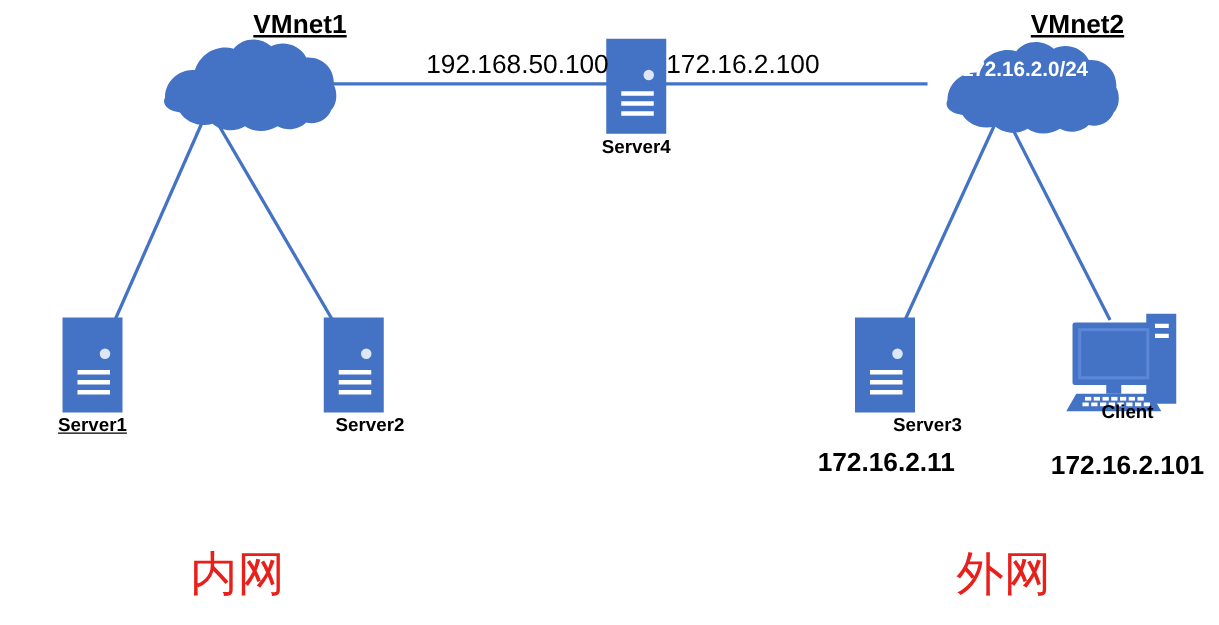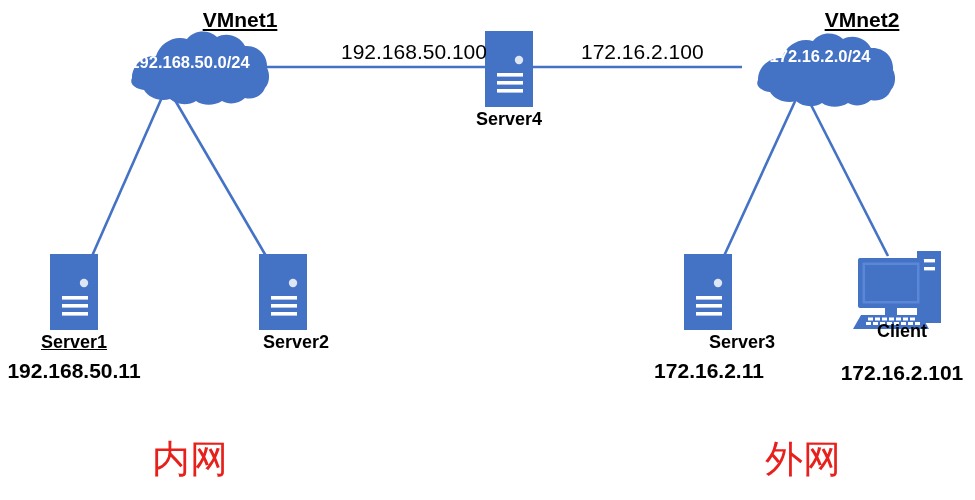--- a/index.html
+++ b/index.html
@@ -44,21 +44,21 @@
     font-size: 16.5px;
     text-align: center;
   }
   .link-label {
     font-size: 21px;
     font-weight: normal;
     text-align: center;
   }
   .node-name {
     font-weight: bold;
-    font-size: 18px;
+    font-size: 15px;
     text-align: center;
   }
   .node-ip {
     font-weight: bold;
     font-size: 21px;
     text-align: center;
   }
   .zone-label {
     color: #e8201b;
     font-size: 38px;
@@ -153,30 +153,28 @@
       <use href="#server-glyph" x="684" y="254"></use>
     </g>
     <g>
       <use href="#desktop-glyph" x="857" y="250"></use>
     </g>
   </svg>
 
   <div class="lbl net-title centered" style="left:240px; top:9px;">VMnet1</div>
   <div class="lbl net-title centered" style="left:862px; top:9px;">VMnet2</div>
 
-  <div class="cloud-label centered" style="left:190px; top:53px;">192.168.50.0/24</div>
   <div class="cloud-label centered" style="left:820px; top:47px;">172.16.2.0/24</div>
 
   <div class="lbl link-label" style="left:341px; top:41px;">192.168.50.100</div>
-  <div class="lbl link-label" style="left:533px; top:41px;padding-left:48px;">172.16.2.100</div>
+  <div class="lbl link-label" style="left:533px; top:41px;">172.16.2.100</div>
 
   <div class="lbl node-name centered" style="left:509px; top:110px;">Server4</div>
 
   <div class="lbl node-name centered" style="left:74px; top:333px;text-decoration:underline;">Server1</div>
-  <div class="lbl node-ip centered" style="left:74px; top:360px;">192.168.50.11</div>
 
   <div class="lbl node-name centered" style="left:296px; top:333px;">Server2</div>
 
   <div class="lbl node-name centered" style="left:709px; top:333px;margin-left:33px;">Server3</div>
   <div class="lbl node-ip centered" style="left:709px; top:360px;">172.16.2.11</div>
 
   <div class="lbl node-name centered" style="left:902px; top:322px;">Client</div>
   <div class="lbl node-ip centered" style="left:902px; top:362px;">172.16.2.101</div>
 
   <div class="lbl zone-label centered" style="left:803px; top:440px;">外网</div>

